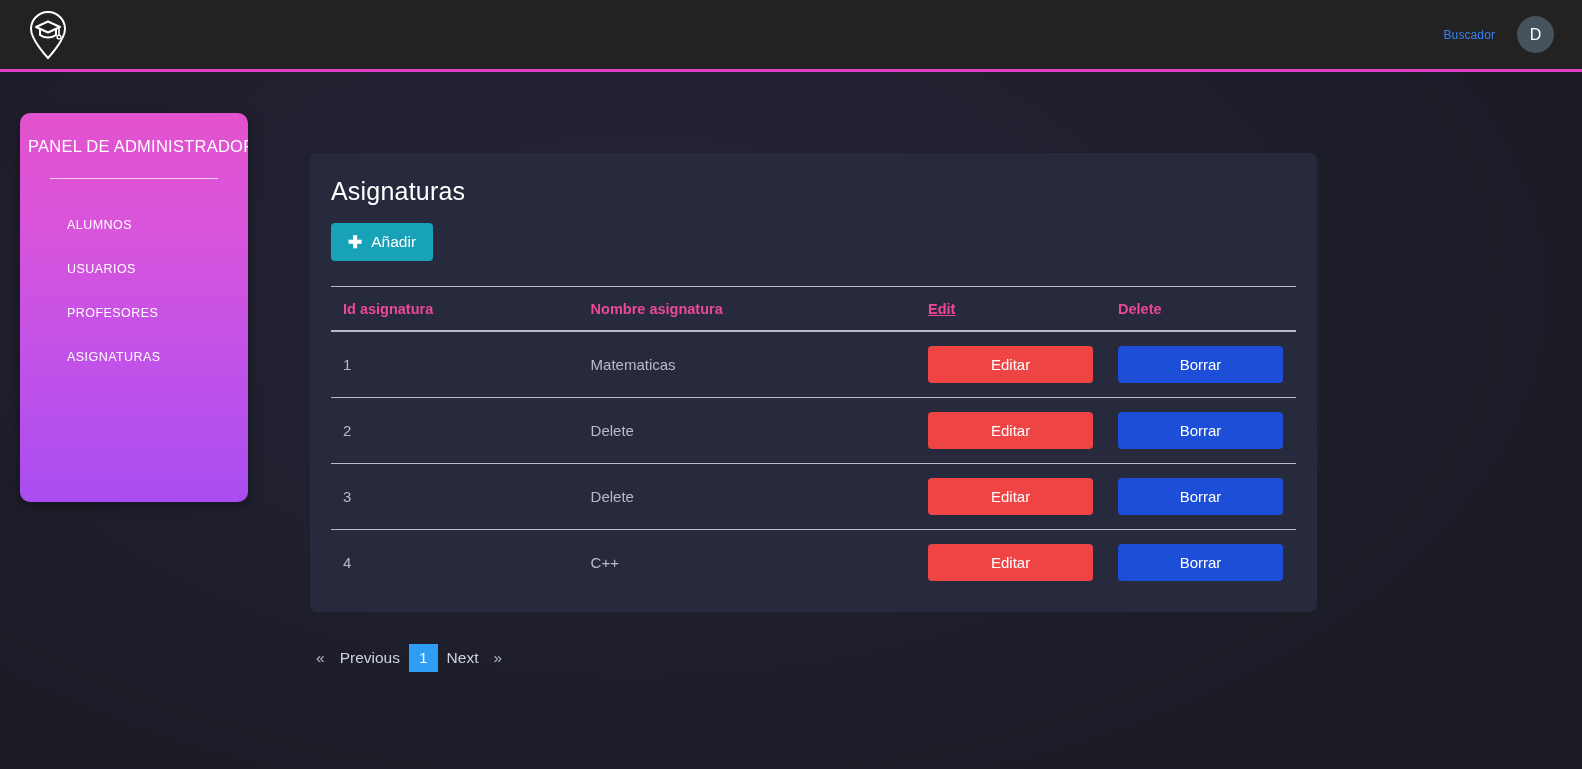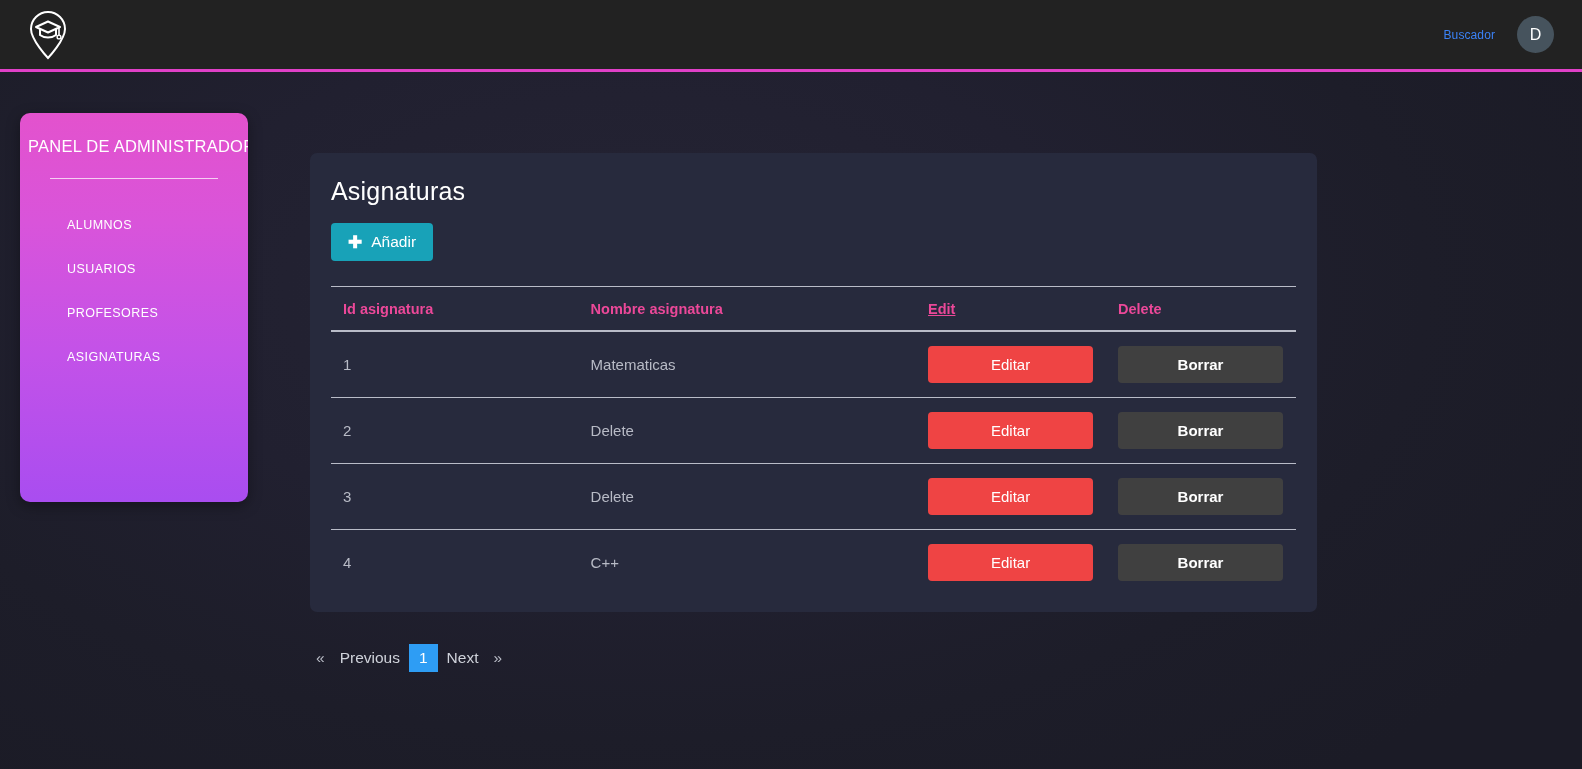--- a/index.html
+++ b/index.html
@@ -204,21 +204,21 @@
     border: none;
     border-radius: 4px;
     color: #ffffff;
     font-family: inherit;
     font-size: 15px;
     text-align: center;
     cursor: pointer;
   }
 
   .btn-edit   { background: #ef4444; }
-  .btn-delete { background: #404040; font-weight: bold; }
+  .btn-delete { background: #1d4ed8; }
 
   
   .pagination {
     position: absolute;
     left: 310px;
     top: 644px;
     display: flex;
     align-items: stretch;
     font-size: 15.5px;
   }

